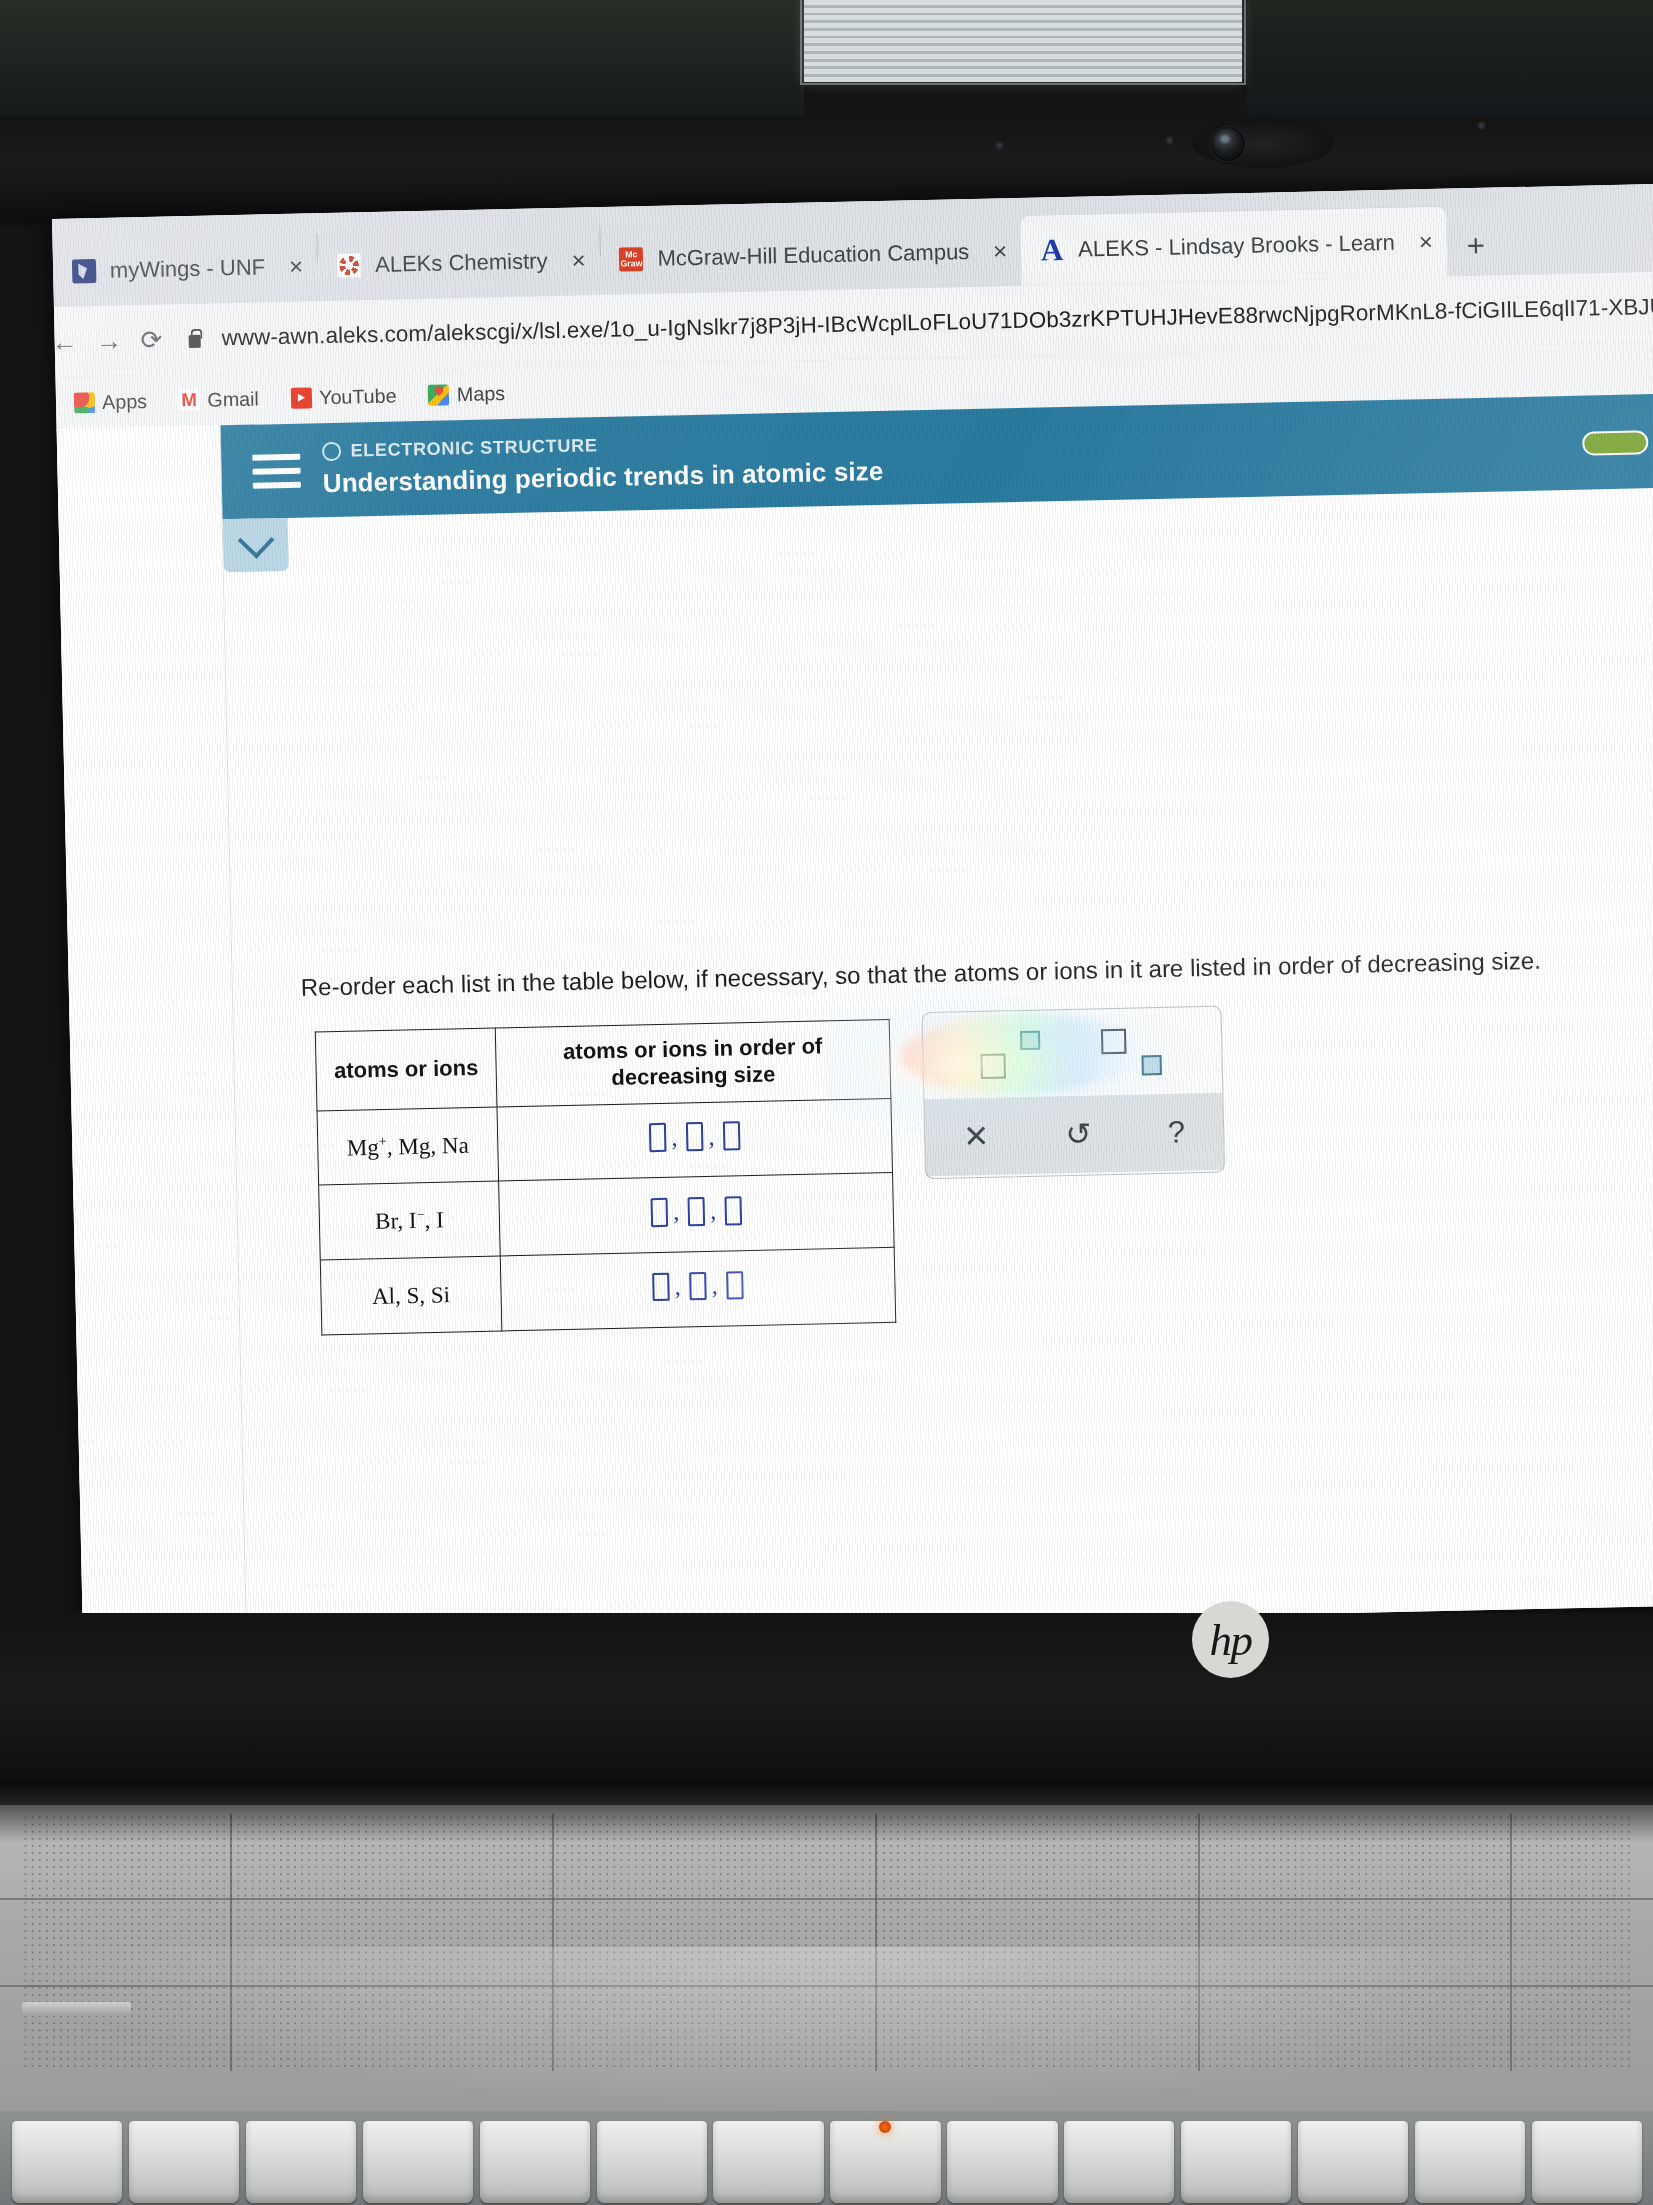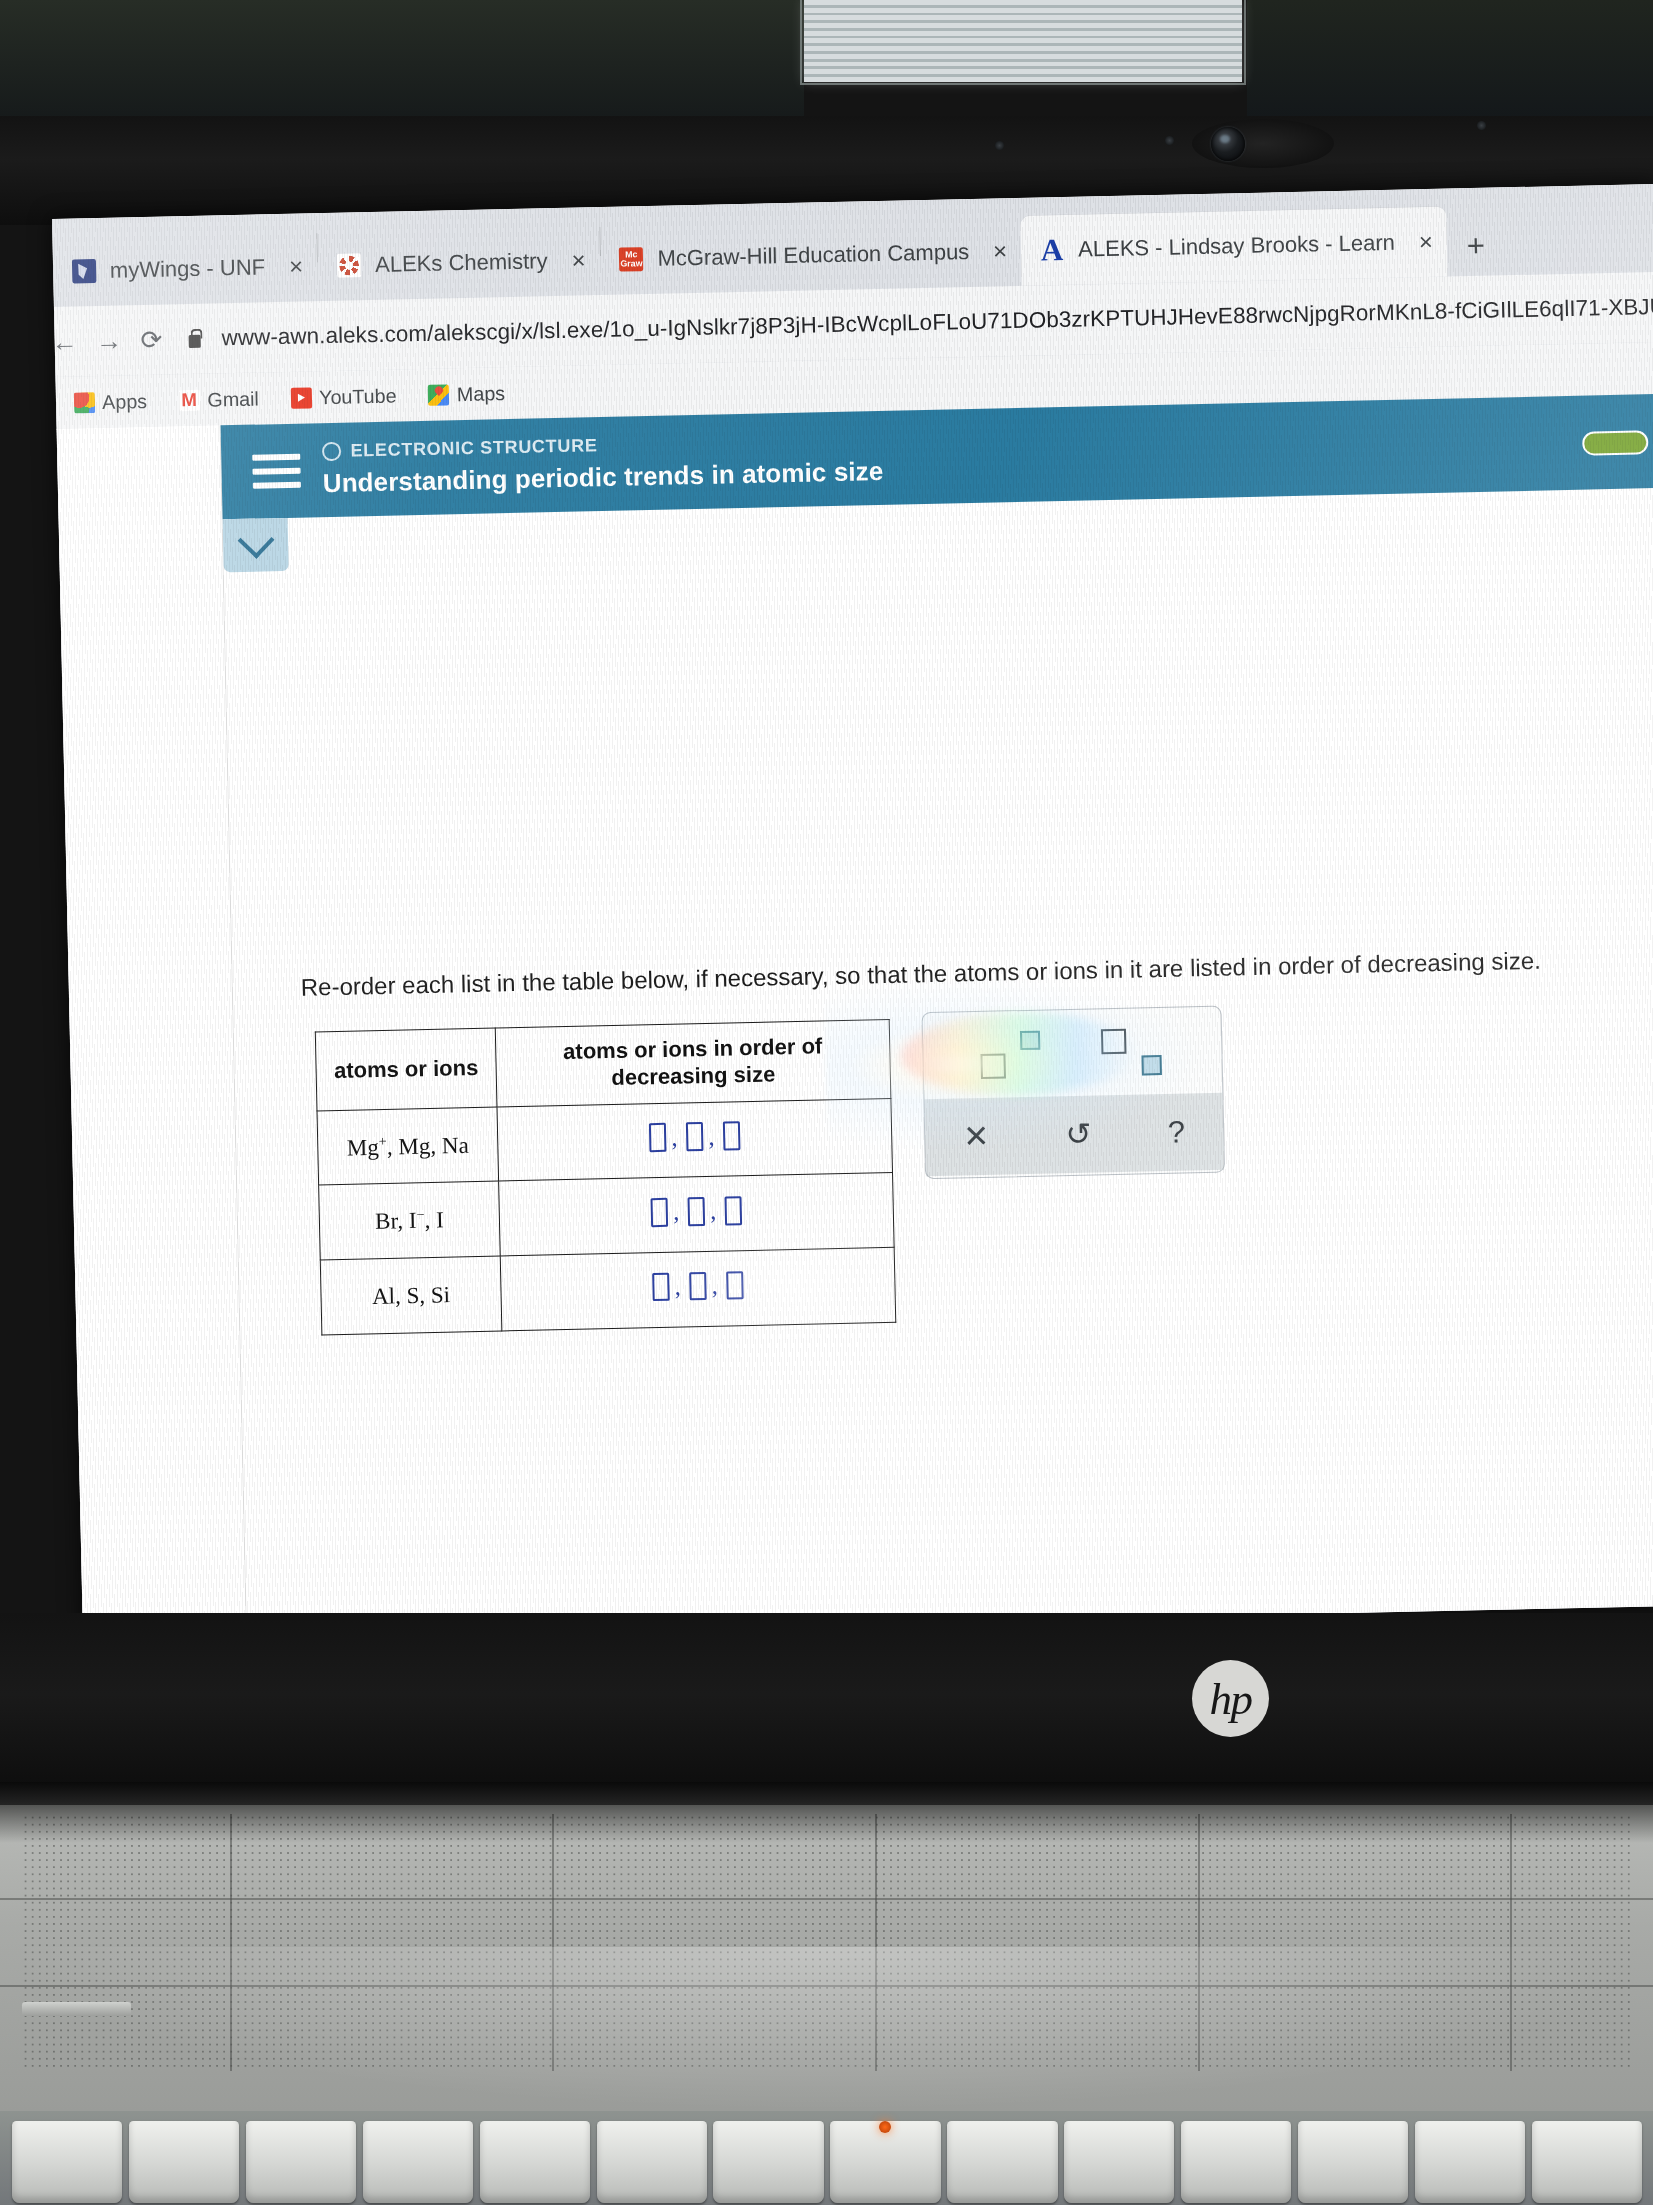--- a/index.html
+++ b/index.html
@@ -302,21 +302,21 @@
   .sub-glyph .big { position:absolute; left:0; top:0; width:25px; height:25px; border:2.2px solid #3a4248;}
   .sub-glyph .small { position:absolute; right:3.3px; bottom:0; width:19.7px; height:19.7px; border:2.2px solid #2f6c85; background:#bcd9e6;}
   .pal-btn { cursor:pointer; line-height:1; }
 
   
   .bezel-bottom {
     position:absolute; left:0; top:1613px; width:1654px; height:180px;
     background:linear-gradient(180deg,#131313 0%, #1a1a1a 45%, #0d0d0d 100%);
   }
   .hp-badge {
-    position:absolute; left:1192px; top:1660px; width:77px; height:77px; border-radius:50%;
+    position:absolute; left:1192px; top:1601px; width:77px; height:77px; border-radius:50%;
     background:#d7d7d4;
     display:flex; align-items:center; justify-content:center;
     color:#171717; font-size:45px; font-style:italic; font-family:"Liberation Serif", serif; font-weight:400;
     letter-spacing:-1.6px;
   }
   .hinge {
     position:absolute; left:0; top:1782px; width:1654px; height:28.4px;
     background:linear-gradient(180deg,#0a0a0a,#2a2a2a);
   }
 

